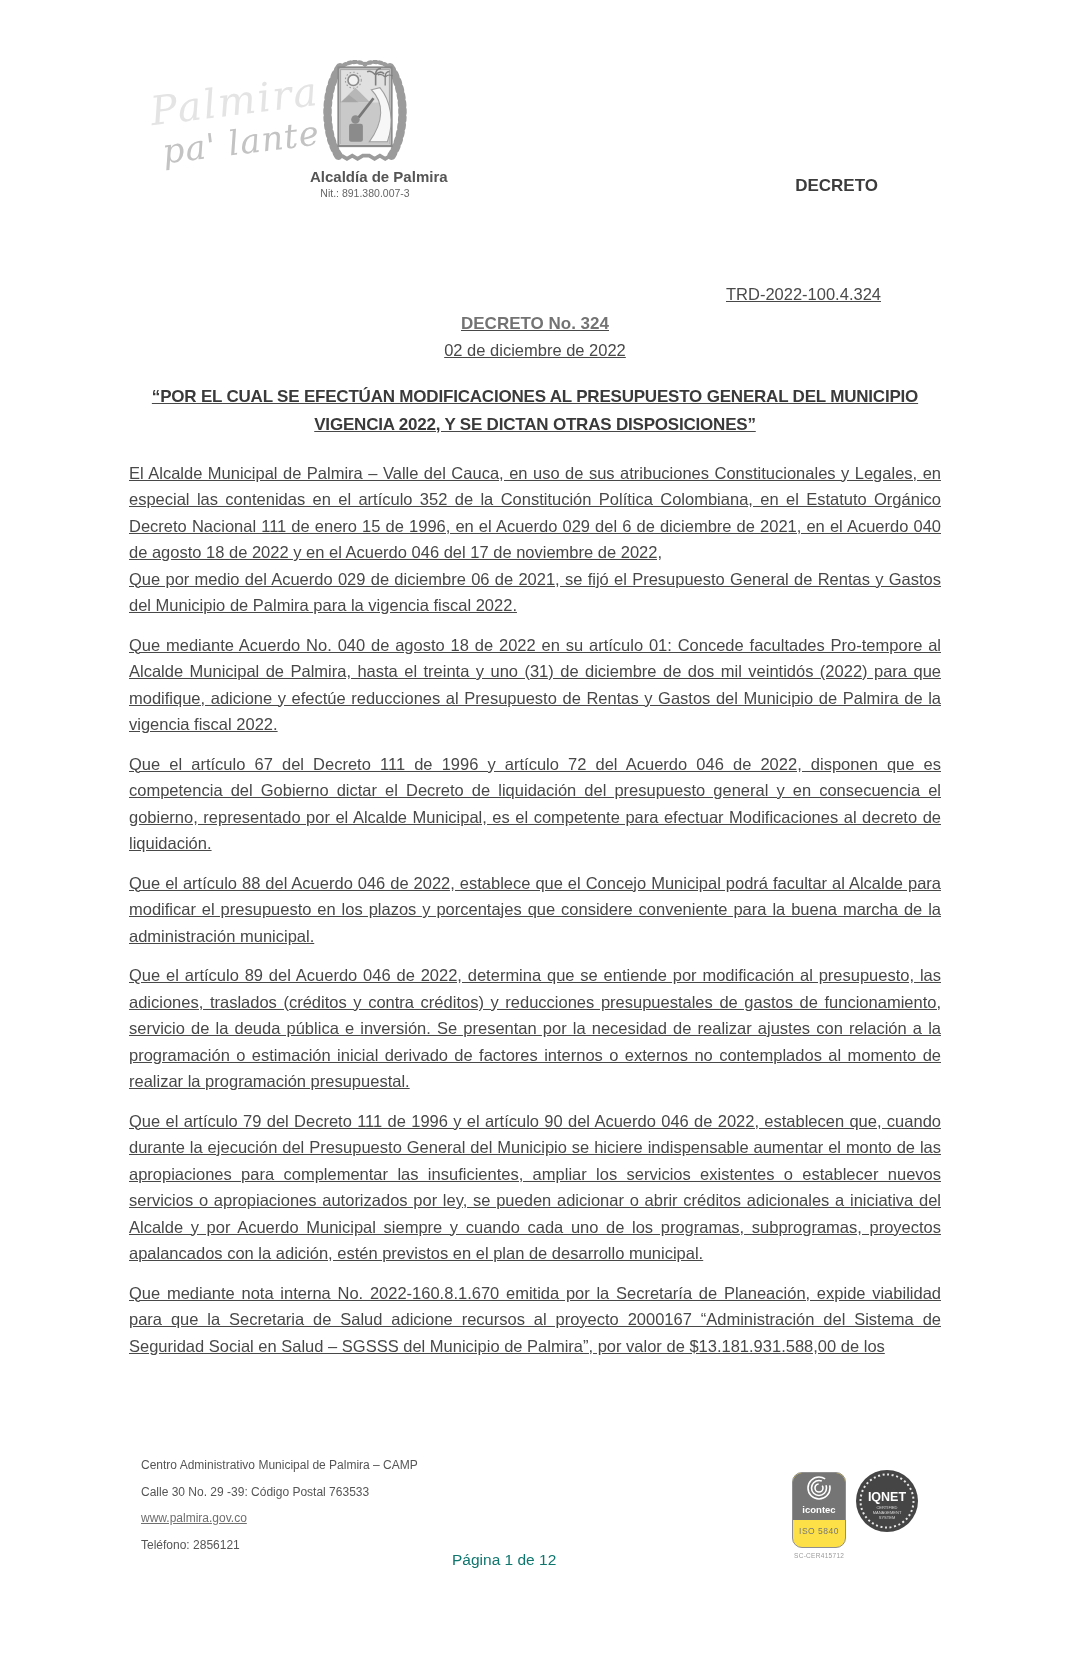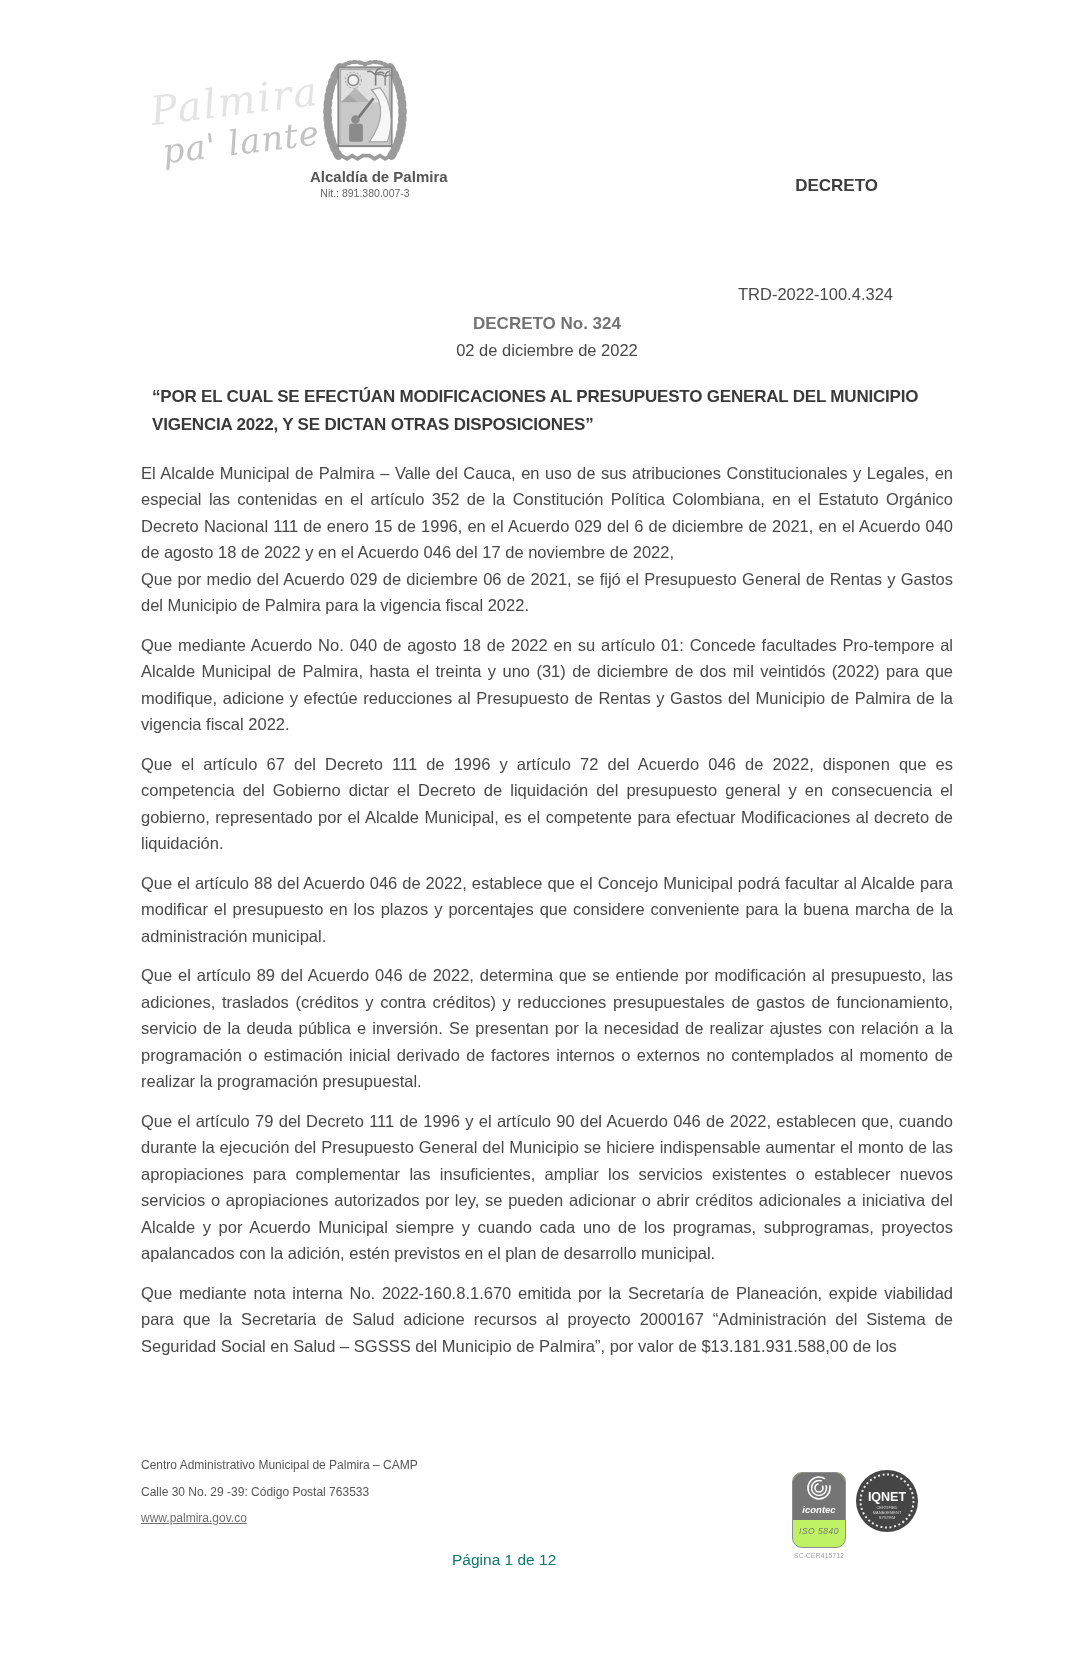--- a/index.html
+++ b/index.html
@@ -31,28 +31,28 @@
     position:absolute;right:210px;top:62px;text-align:right;
     font-size:16.5px;line-height:23.5px;color:#4e4e4e;
   }
   .org-block .bold-line{font-weight:bold;color:#3c3c3c;}
   .doc-type{
     position:absolute;right:210px;top:176px;
     font-weight:bold;font-size:17px;color:#3c3c3c;
   }
   
   .content{
-    position:absolute;left:141px;top:281px;width:812px;
-    font-size:16.5px;line-height:26.5px;
+    position:absolute;left:129px;top:281px;width:812px;
+    font-size:16.5px;line-height:26.5px;text-decoration:underline;
   }
   .trd{text-align:right;padding-right:60px;margin:0 0 3px 0;color:#4a4a4a;}
   .decree-no{text-align:center;font-weight:bold;color:#737373;font-size:17px;margin:0;}
   .decree-date{text-align:center;margin:0 0 19px 0;}
   .doc-title{
-    text-align:left;font-weight:bold;color:#3a3a3a;font-size:17px;
+    text-align:center;font-weight:bold;color:#3a3a3a;font-size:17px;
     max-width:790px;margin:0 auto 21px auto;letter-spacing:-0.2px;line-height:28px;
   }
   .content p.body-par{margin:0 0 13px 0;text-align:justify;}
   .content p.intro{margin:0 0 0 0;text-align:justify;}
   .considerando{
     text-align:center;font-weight:bold;color:#3a3a3a;font-size:17px;
     margin:38px 0 23px 0;
   }
   
   .footer-block{
@@ -60,21 +60,21 @@
     font-size:12px;line-height:26.5px;color:#555;
   }
   .footer-block .site{color:#6e6e6e;text-decoration:underline;cursor:pointer;}
   .page-indicator{
     position:absolute;left:452px;top:1551px;
     font-size:15.5px;color:#0f766e;
   }
   .badges{position:absolute;left:792px;top:1468px;width:140px;}
   .icontec{
     position:absolute;left:0;top:4px;width:52px;height:74px;
-    border-radius:10px;overflow:hidden;border:1px solid #8f8f8f;background:#bef264;font-style:italic;
+    border-radius:10px;overflow:hidden;border:1px solid #8f8f8f;background:#fde047;
   }
   .icontec-top{background:#757575;height:47px;text-align:center;}
   .icontec-label{color:#fff;font-size:9.5px;font-weight:bold;display:block;margin-top:-3px;}
   .icontec-bottom{text-align:center;font-size:8.5px;color:#777;padding-top:6px;letter-spacing:0.5px;}
   .icontec-cert{position:absolute;left:2px;top:84px;font-size:6.5px;color:#9a9a9a;letter-spacing:0.3px;}
   .iqnet{position:absolute;left:62px;top:0;}
   
   svg text{font-family:"Liberation Sans", sans-serif;}
 </style>
 </head>
@@ -135,20 +135,21 @@
     <p class="body-par">Que el artículo 88 del Acuerdo 046 de 2022, establece que el Concejo Municipal podrá facultar al Alcalde para modificar el presupuesto en los plazos y porcentajes que considere conveniente para la buena marcha de la administración municipal.</p>
     <p class="body-par">Que el artículo 89 del Acuerdo 046 de 2022, determina que se entiende por modificación al presupuesto, las adiciones, traslados (créditos y contra créditos) y reducciones presupuestales de gastos de funcionamiento, servicio de la deuda pública e inversión. Se presentan por la necesidad de realizar ajustes con relación a la programación o estimación inicial derivado de factores internos o externos no contemplados al momento de realizar la programación presupuestal.</p>
     <p class="body-par">Que el artículo 79 del Decreto 111 de 1996 y el artículo 90 del Acuerdo 046 de 2022, establecen que, cuando durante la ejecución del Presupuesto General del Municipio se hiciere indispensable aumentar el monto de las apropiaciones para complementar las insuficientes, ampliar los servicios existentes o establecer nuevos servicios o apropiaciones autorizados por ley, se pueden adicionar o abrir créditos adicionales a iniciativa del Alcalde y por Acuerdo Municipal siempre y cuando cada uno de los programas, subprogramas, proyectos apalancados con la adición, estén previstos en el plan de desarrollo municipal.</p>
     <p class="body-par">Que mediante nota interna No. 2022-160.8.1.670 emitida por la Secretaría de Planeación, expide viabilidad para que la Secretaria de Salud adicione recursos al proyecto 2000167 “Administración del Sistema de Seguridad Social en Salud – SGSSS del Municipio de Palmira”, por valor de $13.181.931.588,00 de los</p>
   </div>
 
   <div class="footer-block">
     <div>Centro Administrativo Municipal de Palmira – CAMP</div>
     <div>Calle 30 No. 29 -39: Código Postal 763533</div>
     <div><span class="site">www.palmira.gov.co</span></div>
+    <div>Teléfono: 2856121</div>
   </div>
 
   <div class="page-indicator">Página 1 de 12</div>
 
   <div class="badges">
     <div class="icontec">
       <div class="icontec-top">
         <svg width="30" height="30" viewBox="0 0 30 30">
           <circle cx="15" cy="15" r="4" fill="none" stroke="#fff" stroke-width="1.6" stroke-dasharray="18 4"></circle>
           <circle cx="15" cy="15" r="7.5" fill="none" stroke="#fff" stroke-width="1.6" stroke-dasharray="38 6"></circle>

